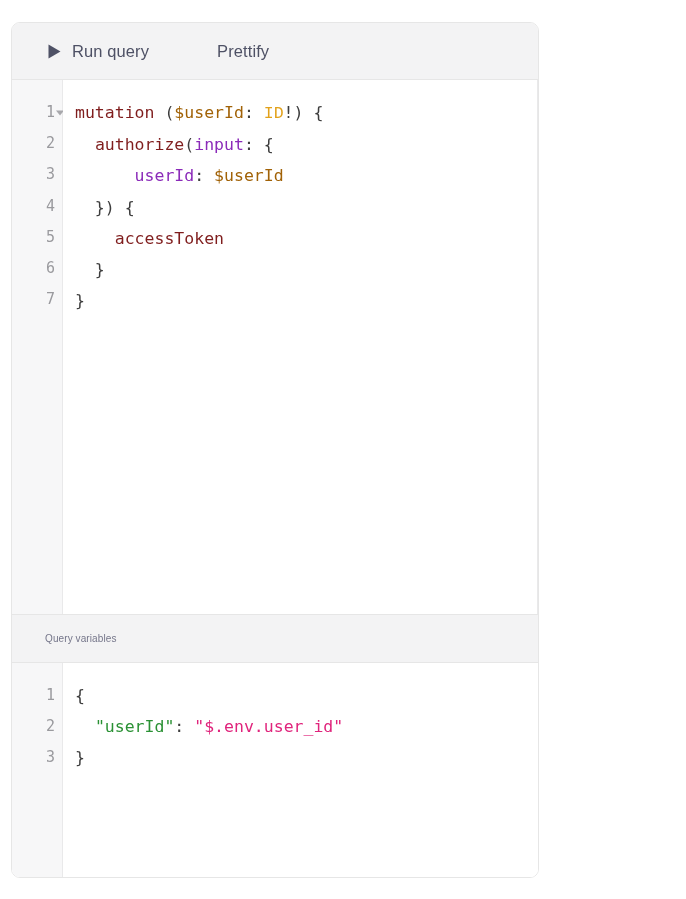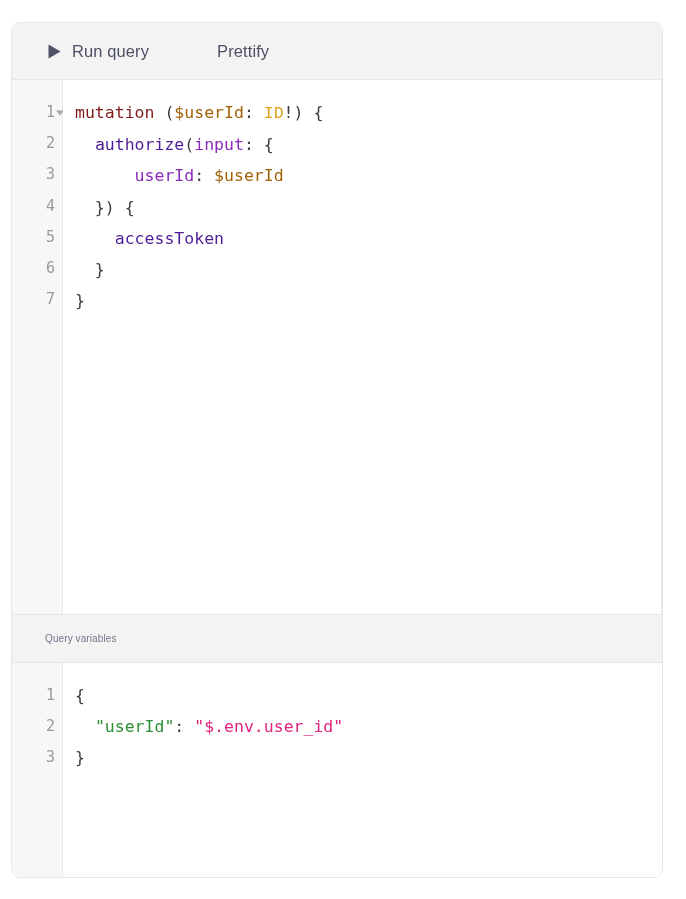--- a/index.html
+++ b/index.html
@@ -13,21 +13,21 @@
   body {
     font-family: "Liberation Sans", sans-serif;
     -webkit-font-smoothing: antialiased;
   }
 
   
   .graphiql-panel {
     position: absolute;
     left: 11px;
     top: 22px;
-    width: 652px;
+    width: 528px;
     height: 856px;
     box-sizing: border-box;
     border: 1px solid #e6e6e6;
     border-radius: 9px;
     background: #ffffff;
     overflow: hidden;
     display: flex;
     flex-direction: column;
   }
 
@@ -147,21 +147,21 @@
     font-size: 10px;
     letter-spacing: 0.1px;
     cursor: pointer;
   }
 
   
   .t-keyword  { color: #7f1d1d; }
   .t-variable { color: #a16207; }
   .t-type     { color: #e2a11a; font-family: Liberation Mono, monospace; }
   .t-punct    { color: #3d3d3d; }
-  .t-field    { color: #4c1d95; margin-top: 16px; }
+  .t-field    { color: #7f1d1d; margin-top: 16px; }
   .t-attr     { color: #8b2bb9; }
   .t-plain    { color: #2b2b2b; }
   .t-jsonkey  { color: #2a9134; }
   .t-jsonstr  { color: #e0247c; }
 </style>
 </head>
 <body>
 
 <div class="graphiql-panel">
 

